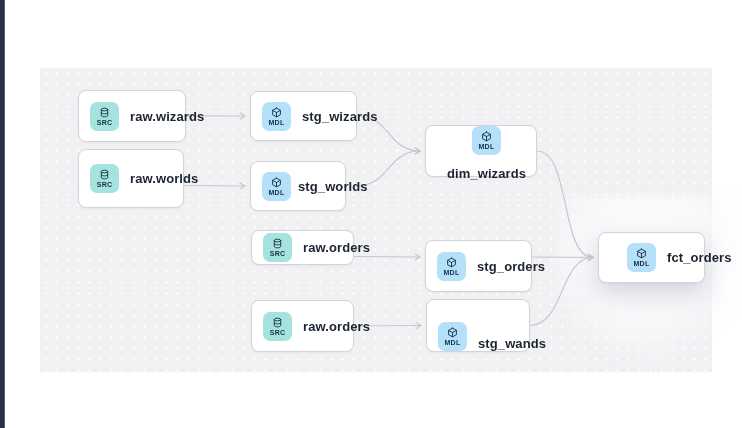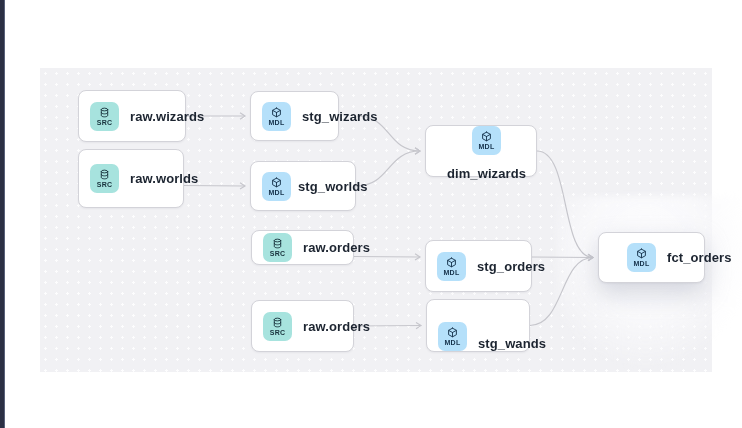--- a/index.html
+++ b/index.html
@@ -88,21 +88,21 @@
             <svg viewBox="0 0 24 24" fill="none" stroke="currentColor" stroke-width="2" stroke-linecap="round" stroke-linejoin="round">
     <ellipse cx="12" cy="5.5" rx="7" ry="3"></ellipse>
     <path d="M5 5.5v13c0 1.66 3.13 3 7 3s7-1.34 7-3v-13"></path>
     <path d="M5 12c0 1.66 3.13 3 7 3s7-1.34 7-3"></path>
   </svg>
           </span>
       <span class="badge-label">SRC</span>
     </span>
     <span class="node-label">raw.wizards</span>
   </div>
-      <div class="node" style="left: 210px; top: 23px; width: 89px; height: 50px;">
+      <div class="node" style="left: 210px; top: 23px; width: 107px; height: 50px;">
     <span class="badge" style="background: rgb(181, 224, 250); color: rgb(20, 48, 73);">
       <span class="badge-icon">
             <svg viewBox="0 0 24 24" fill="none" stroke="currentColor" stroke-width="2" stroke-linecap="round" stroke-linejoin="round">
     <path d="M12 2.5l8.5 4.75v9.5L12 21.5l-8.5-4.75v-9.5L12 2.5z"></path>
     <path d="M3.8 7.5L12 12l8.2-4.5"></path>
     <path d="M12 12v9"></path>
   </svg>
           </span>
       <span class="badge-label">MDL</span>
     </span>
@@ -114,21 +114,21 @@
             <svg viewBox="0 0 24 24" fill="none" stroke="currentColor" stroke-width="2" stroke-linecap="round" stroke-linejoin="round">
     <ellipse cx="12" cy="5.5" rx="7" ry="3"></ellipse>
     <path d="M5 5.5v13c0 1.66 3.13 3 7 3s7-1.34 7-3v-13"></path>
     <path d="M5 12c0 1.66 3.13 3 7 3s7-1.34 7-3"></path>
   </svg>
           </span>
       <span class="badge-label">SRC</span>
     </span>
     <span class="node-label">raw.worlds</span>
   </div>
-      <div class="node" style="left: 210px; top: 93px; width: 106px; height: 50px; gap: 7px;">
+      <div class="node" style="left: 210px; top: 93px; width: 96px; height: 50px; gap: 7px;">
     <span class="badge" style="background: rgb(181, 224, 250); color: rgb(20, 48, 73);">
       <span class="badge-icon">
             <svg viewBox="0 0 24 24" fill="none" stroke="currentColor" stroke-width="2" stroke-linecap="round" stroke-linejoin="round">
     <path d="M12 2.5l8.5 4.75v9.5L12 21.5l-8.5-4.75v-9.5L12 2.5z"></path>
     <path d="M3.8 7.5L12 12l8.2-4.5"></path>
     <path d="M12 12v9"></path>
   </svg>
           </span>
       <span class="badge-label">MDL</span>
     </span>

